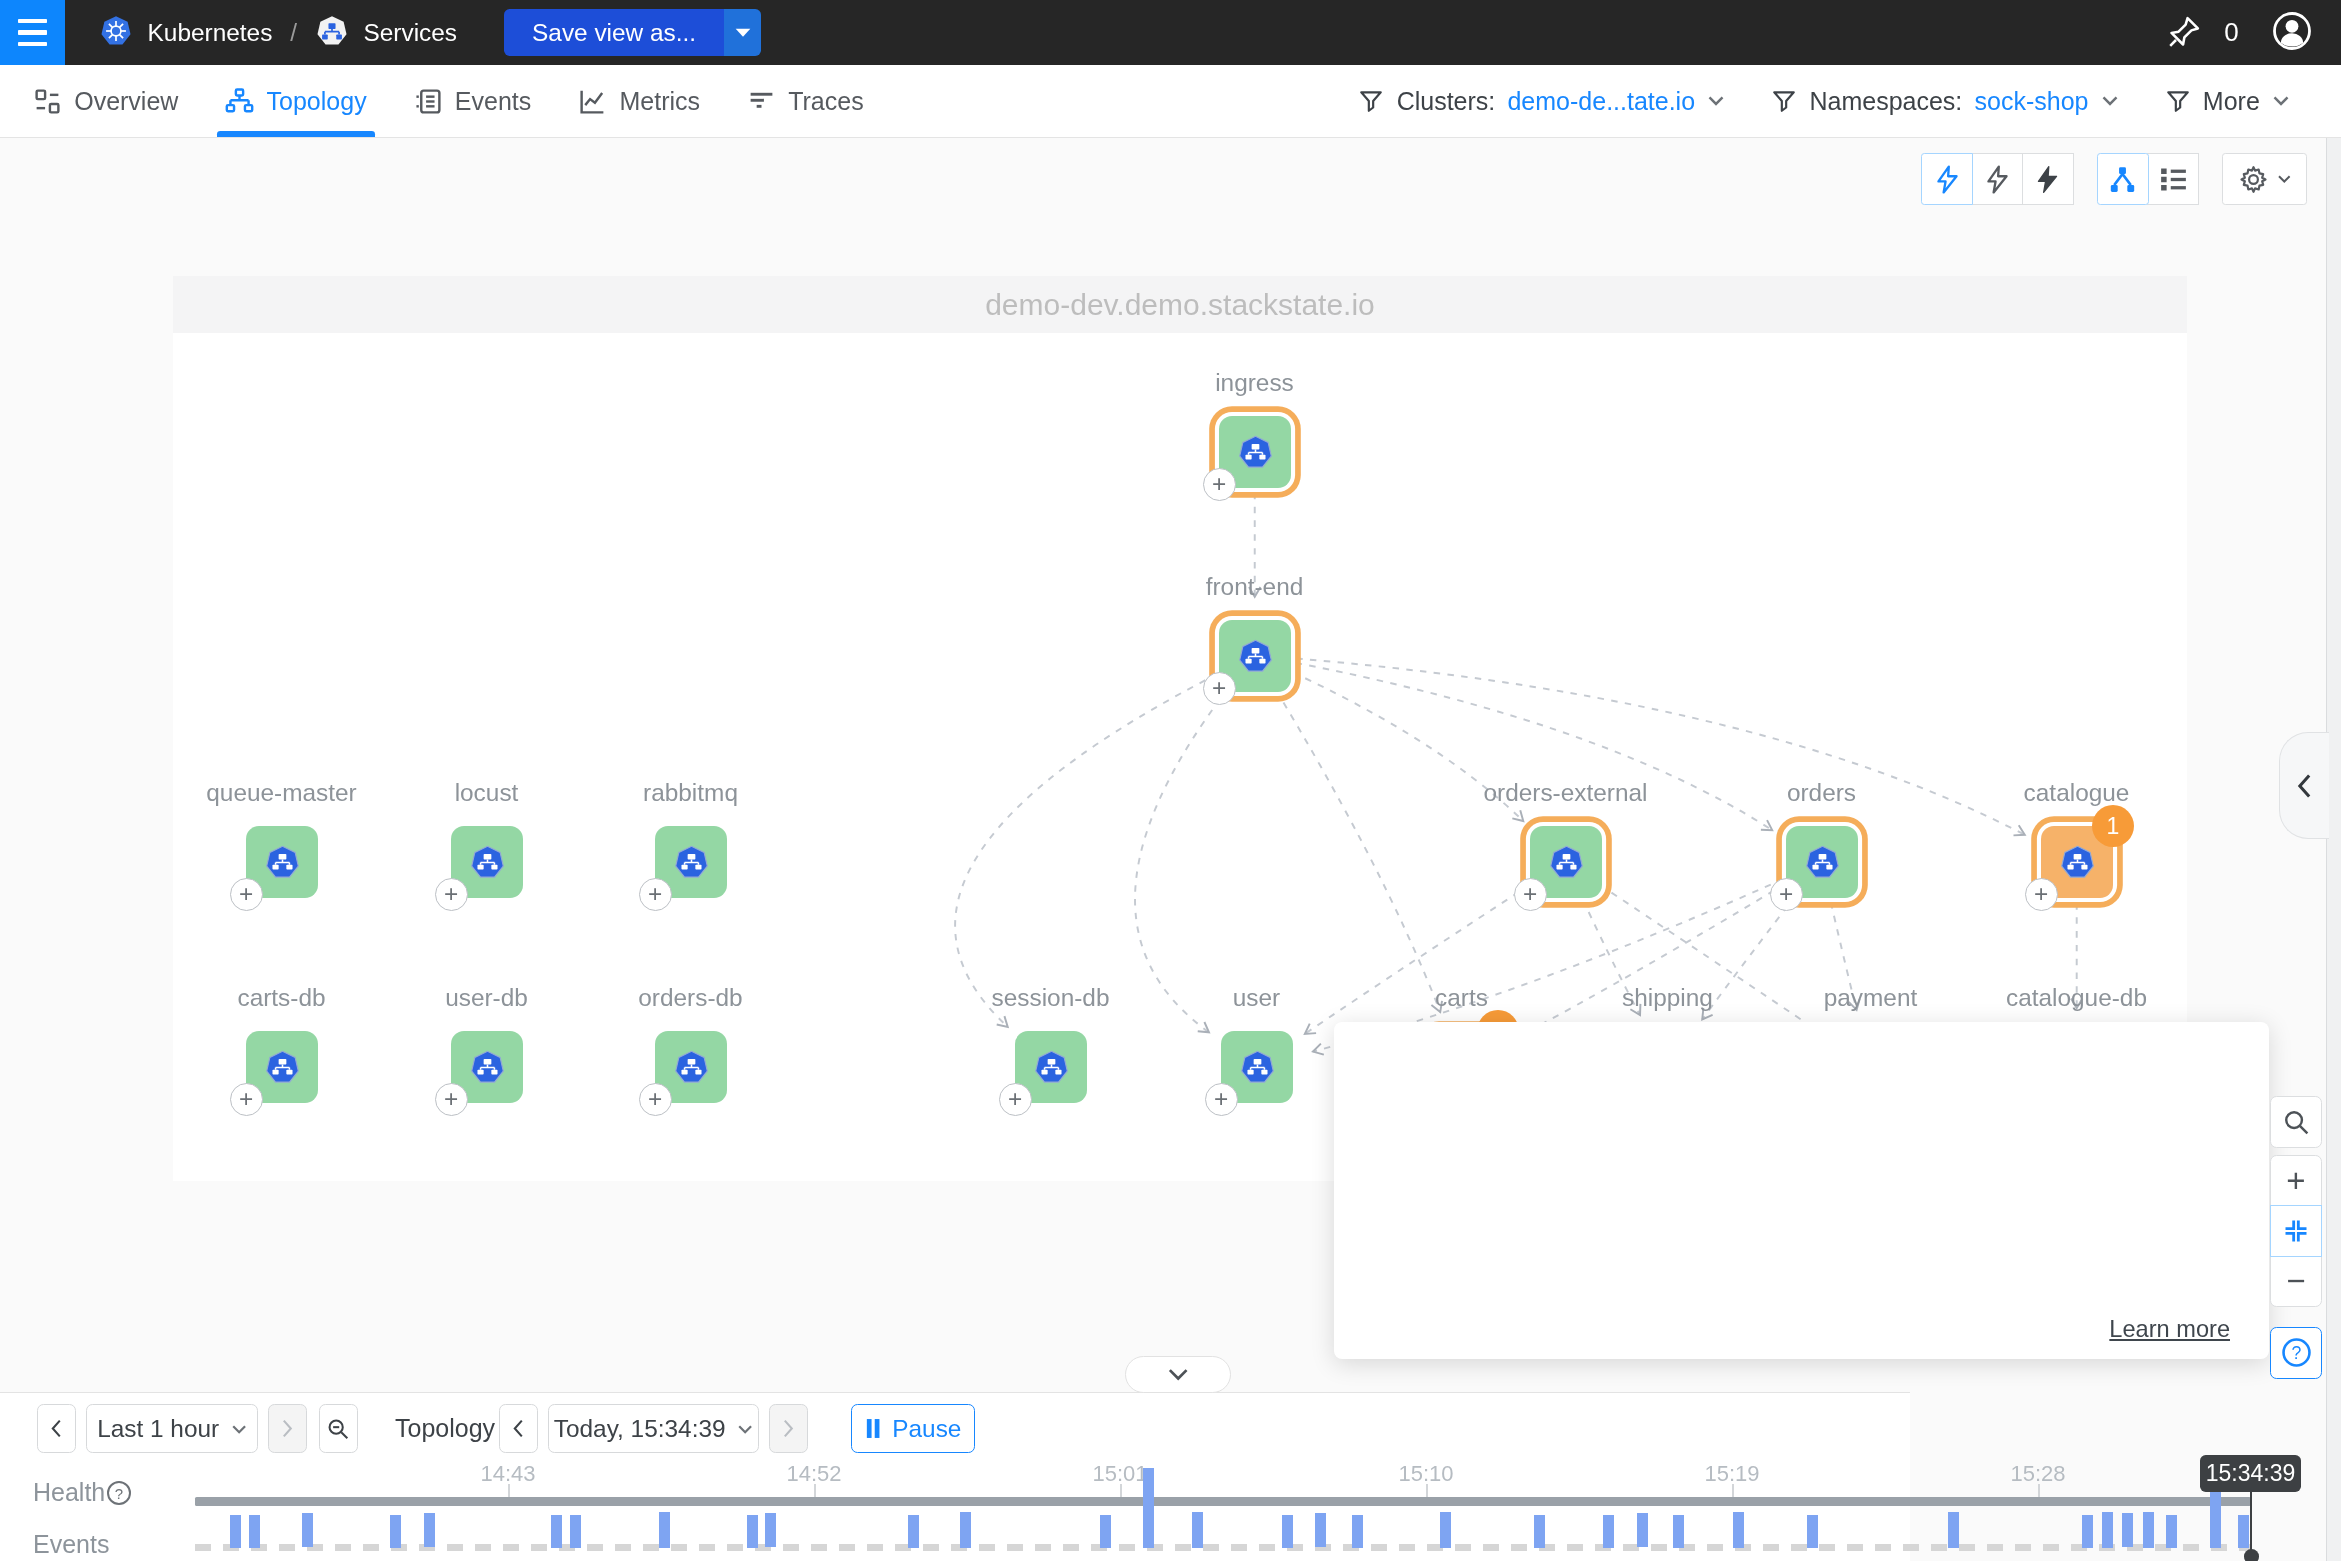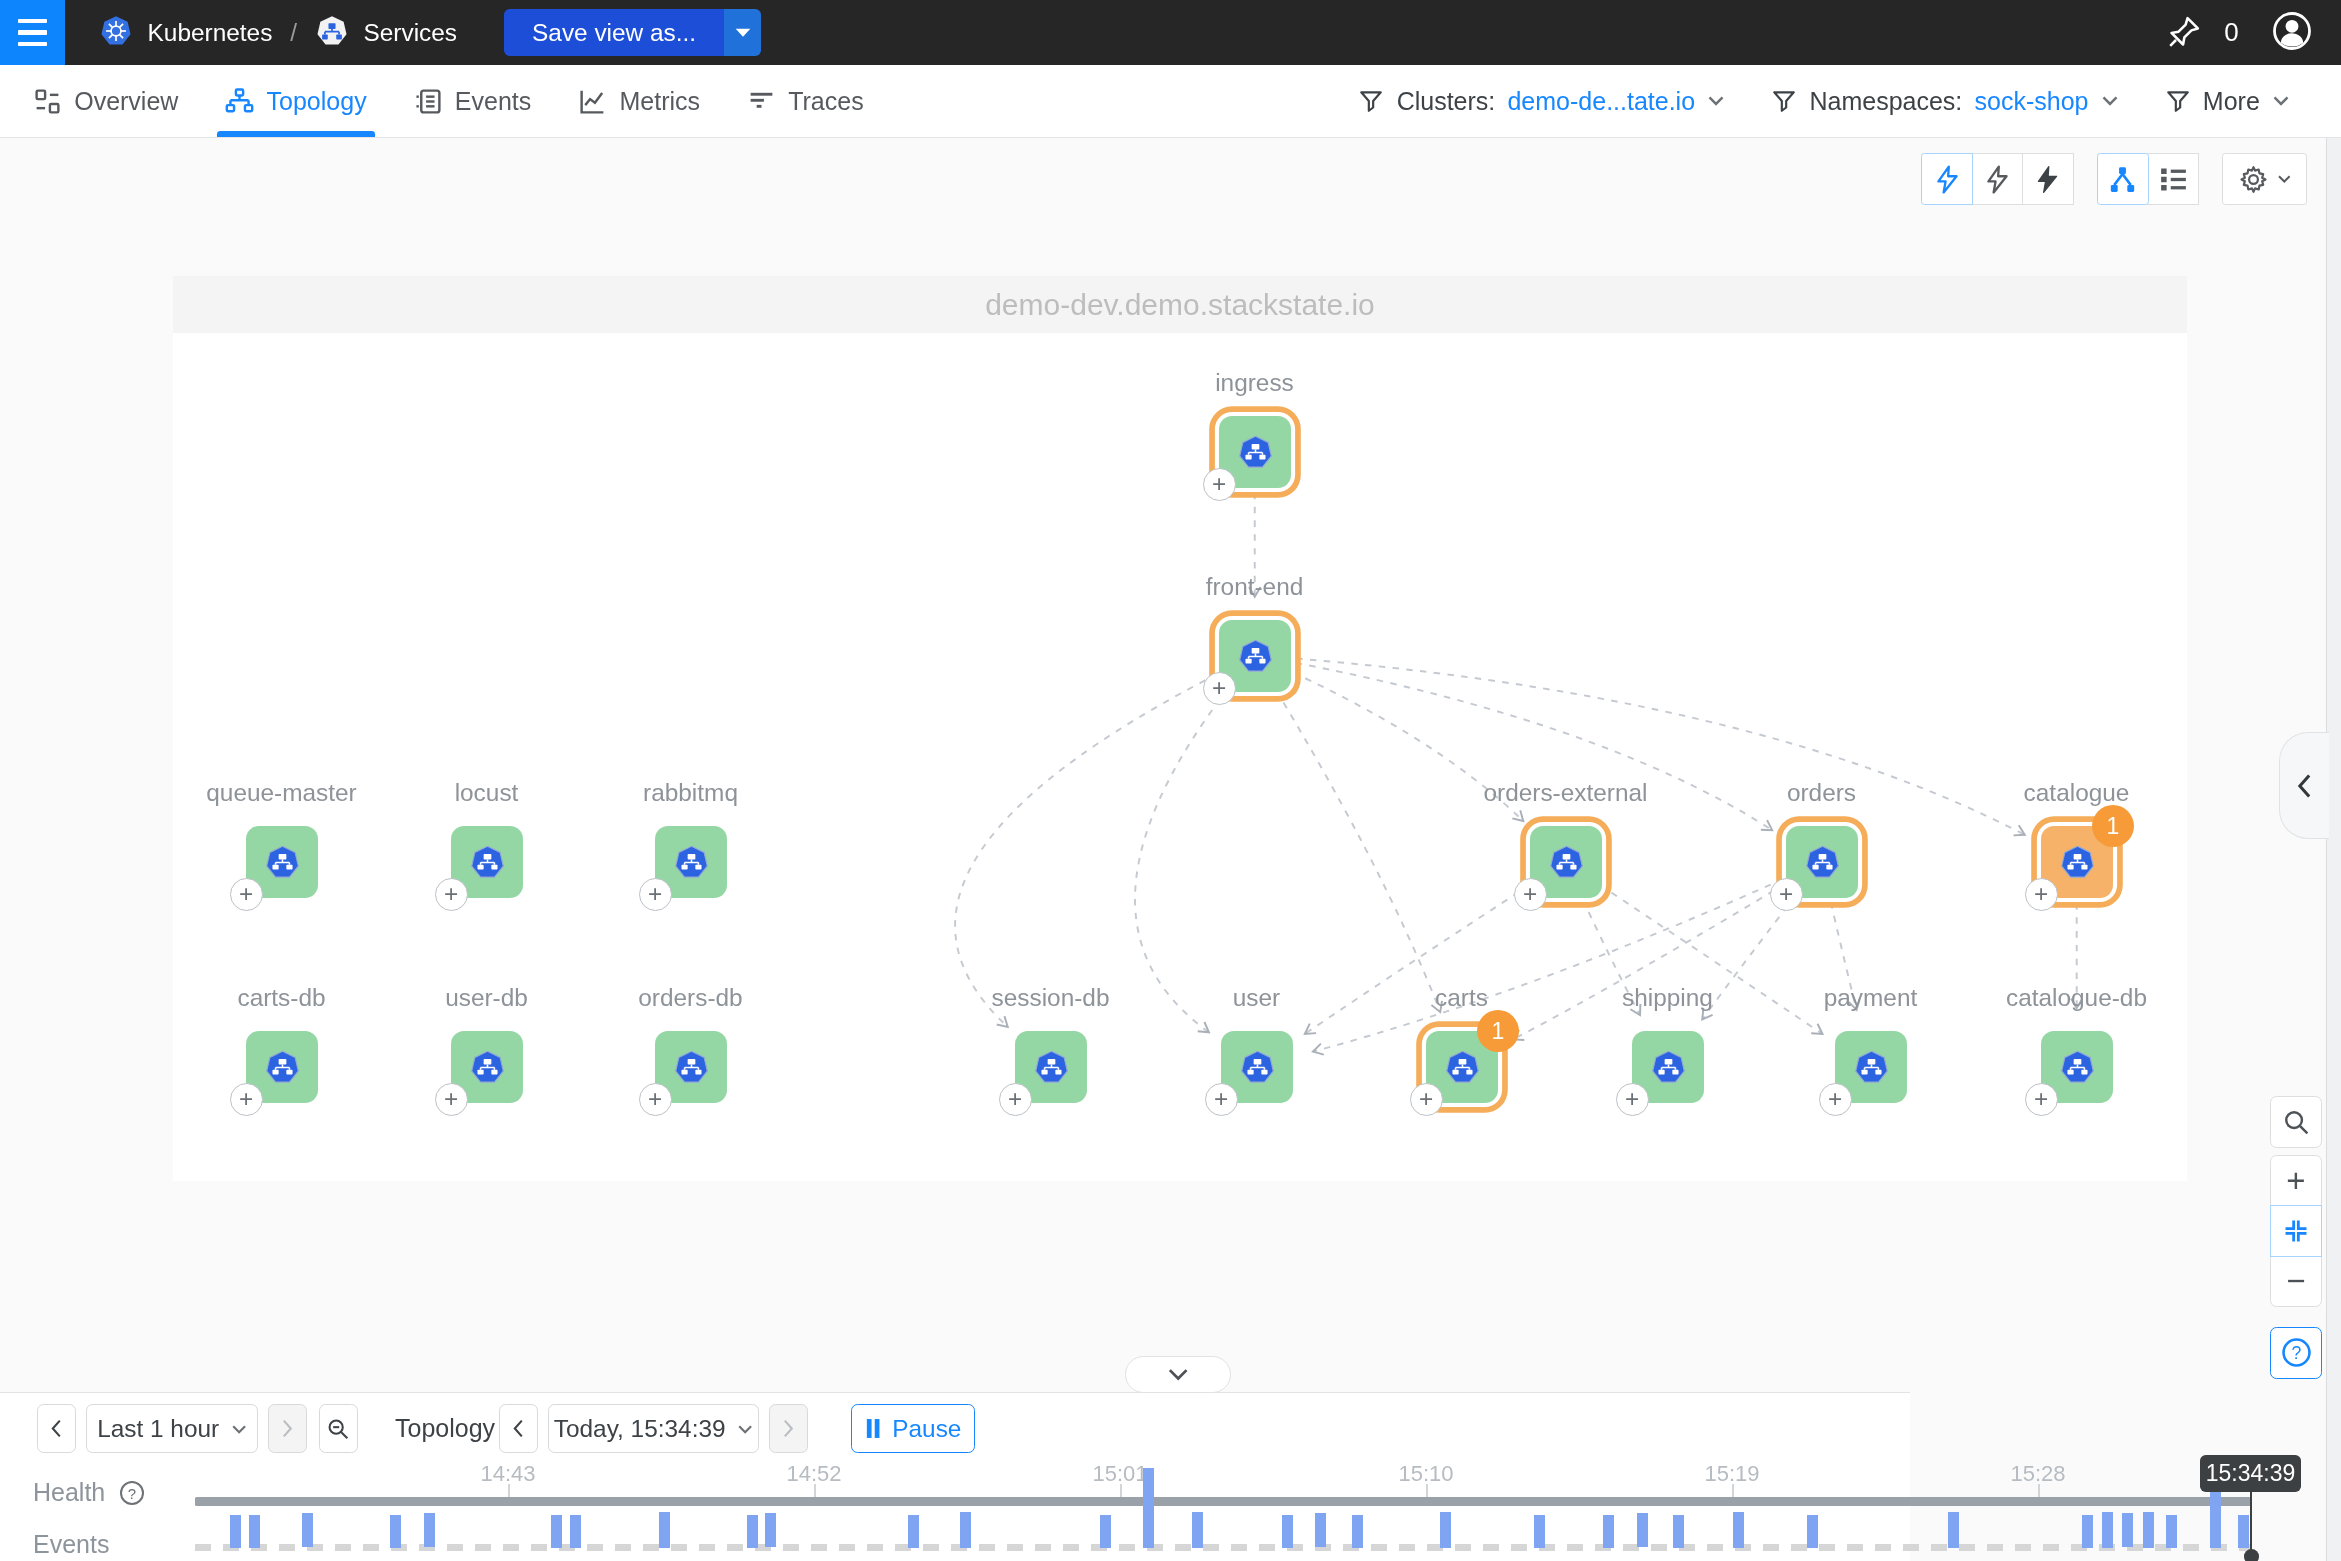--- a/index.html
+++ b/index.html
@@ -75,21 +75,21 @@
 
   
   .timepanel { position:absolute; left:0; top:1392px; width:1910px; height:169px; background:#fff; border-top:1.6px solid #e3e3e3; z-index:5; }
   .ctl { position:absolute; top:11.4px; height:49px; background:#fff; border:1.6px solid #d7d9db; border-radius:6.5px; display:flex; align-items:center; justify-content:center; gap:11.4px; font-size:24.4px; color:#3d4247; cursor:pointer; }
   .ctl.disabled { background:#f4f4f4; cursor:default; }
   .ctl-label { position:absolute; top:11.4px; height:49px; display:flex; align-items:center; font-size:25px; color:#3d4247; }
   .ctl.pause { border-color:#1787ff; color:#1787ff; }
 
   .tick-label { position:absolute; top:68px; width:98px; text-align:center; font-size:22px; color:#b6bcc2; }
   .tick-mark { position:absolute; top:91px; width:1.6px; height:13px; background:#d3d6d9; }
-  .row-label { position:absolute; font-size:25px; color:#8d949b; display:flex; align-items:center; gap:13px; }
+  .row-label { position:absolute; font-size:25px; color:#8d949b; display:flex; align-items:center; gap:0; }
   .health-track { position:absolute; left:195px; top:104px; width:2056px; height:9px; background:#9aa1a8; border-radius:1.6px; }
   .events-base { position:absolute; left:195px; top:151px; width:2056px; height:7.3px;
       background:repeating-linear-gradient(90deg,#d6d6d6 0 16.3px,transparent 16.3px 28px); }
   .ev-bar { position:absolute; width:10.6px; background:#7ea4f2; }
   .cur-badge { position:absolute; left:2200px; top:62px; width:101px; height:37px; background:#3d4043; color:#fff; font-size:23px; border-radius:5.7px; display:flex; align-items:center; justify-content:center; z-index:3; }
   .cur-line { position:absolute; left:2250px; top:99px; width:2.4px; height:60px; background:#3d4043; }
   .cur-dot { position:absolute; left:2244px; top:156px; width:14.6px; height:14.6px; border-radius:50%; background:#3d4043; }
 </style>
 </head>
 <body>
@@ -535,20 +535,24 @@
       <svg width="31" height="31" viewBox="0 0 24 24" fill="none" stroke="#565a5f" stroke-width="1.7">
           <circle cx="12" cy="12" r="3.4"></circle>
           <path d="M12 2.5 l1.2 2.6 2.8-.8 .6 2.9 2.9.6-.8 2.8 2.6 1.4-2.6 1.4 .8 2.8-2.9.6-.6 2.9-2.8-.8L12 21.5l-1.2-2.6-2.8.8-.6-2.9-2.9-.6 .8-2.8L2.7 12l2.6-1.4-.8-2.8 2.9-.6 .6-2.9 2.8 .8 Z" stroke-linejoin="round"></path>
         </svg>
       <svg width="14.6" height="9.8" viewBox="0 0 22 14" fill="none" stroke="#565a5f" stroke-width="3">
           <polyline points="3,3 11,11 19,3"></polyline>
         </svg>
     </div>
   </div>
 
+  <div class="legend">
+
+    <a class="learn-more" style="top:294px; right:39px; position:absolute;">Learn more</a>
+  </div>
 
   <div class="right-rail"></div>
   <div class="collapse-tab">
     <svg width="21" height="28" viewBox="0 0 16 24" fill="none" stroke="#33383d" stroke-width="2.6">
         <polyline points="12,3 4,12 12,21"></polyline>
       </svg>
   </div>
   <div class="zoomcol">
     <div class="zbtn search">
       <svg width="29" height="29" viewBox="0 0 24 24" fill="none" stroke="#4d5257" stroke-width="2">

